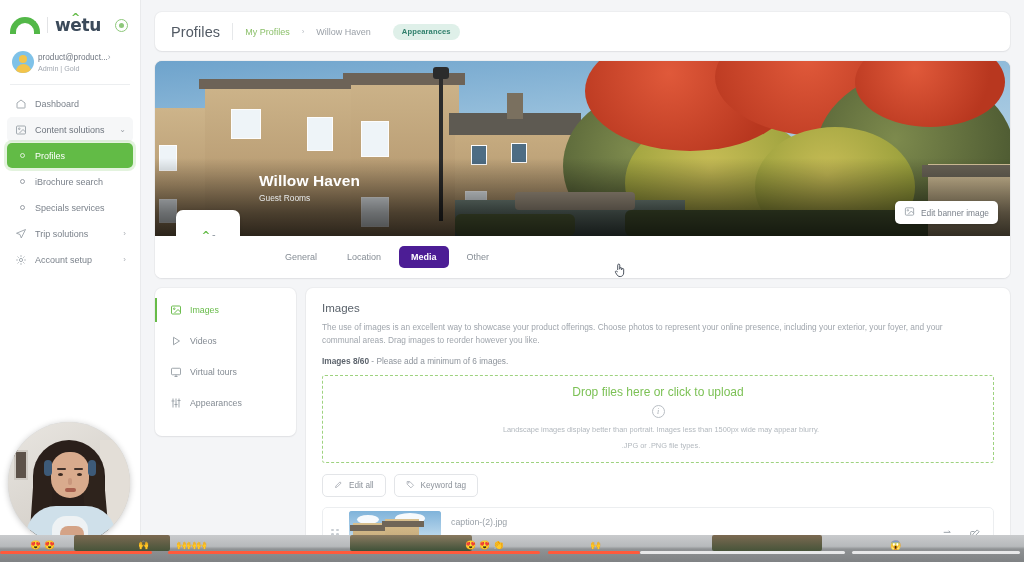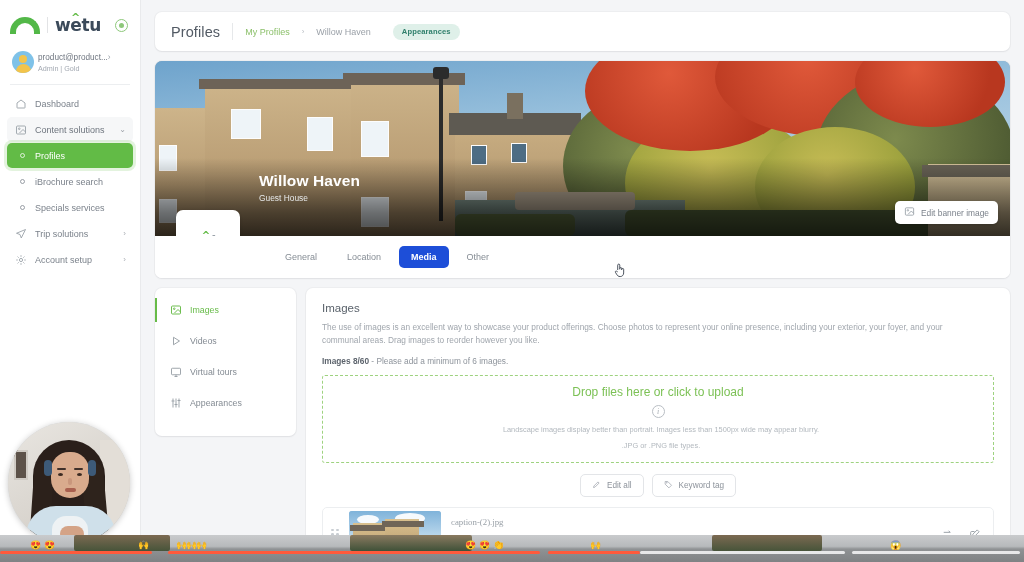--- a/index.html
+++ b/index.html
@@ -185,21 +185,21 @@
     position:absolute; left:104px; bottom:33px; z-index:3;
     font-size:8.4px; color:#e7e9ea;
   }
   .tabs {
     height:42px; display:flex; align-items:center; gap:6px;
     padding-left:118px; background:#fff; position:relative;
   }
   .tab {
     font-size:9px; color:#868d95; padding:6px 12px; border-radius:5px; cursor:pointer; white-space:nowrap;
   }
-  .tab.active { background:#1d4ed8; color:#fff; font-weight:600; }
+  .tab.active { background:#4c1d95; color:#fff; font-weight:600; }
   .cursor-hand {
     position:absolute; left:458px; top:26px; width:14px; height:16px; z-index:6;
   }
 
   
   #content { display:flex; gap:10px; align-items:flex-start; }
   #subnav { width: 141px; flex:0 0 141px; padding: 10px 0 14px 0; }
   .sub-item {
     display:flex; align-items:center; gap:8px; height:24px;
     padding-left:12px; font-size:8.8px; color:#848b93; cursor:pointer;
@@ -218,21 +218,21 @@
     border: 1.6px dashed #9ed27f; border-radius:3px; height:88px;
     display:flex; flex-direction:column; align-items:center; justify-content:center;
     gap:4px; cursor:pointer; background:#fff;
   }
   .dz-title { font-size:12px; color:#7cc155; font-weight:400; }
   .dz-info { width:13px; height:13px; border:1.2px solid #b9bec4; border-radius:50%;
              display:flex; align-items:center; justify-content:center;
              font-size:8px; color:#a7adb3; font-family:"Liberation Serif", serif; font-style:italic; margin:2px 0; }
   .dz-note { font-size:7.4px; color:#b2b8be; line-height:1.6;margin-left:6px; }
 
-  .btn-row { display:flex; justify-content:center; gap:8px; margin-top:11px; }
+  .btn-row { display:flex; justify-content:flex-start; gap:8px; margin-top:11px; }
   .btn-ghost {
     border:1px solid #e3e5e8; border-radius:5px; background:#fff;
     padding:5px 11px; font-size:8.2px; color:#8d939b; cursor:pointer;
     display:flex; align-items:center; gap:6px;
   }
 
   .img-list { margin-top:10px; }
   .img-row {
     border:1px solid #eceef0; border-radius:5px; background:#fff;
     height:56px; display:flex; align-items:center; padding:0 12px 0 8px; gap:10px;
@@ -241,21 +241,21 @@
   .drag-dots { width:8px; display:grid; grid-template-columns:2.5px 2.5px; gap:2px 2.5px; }
   .drag-dots i { width:2.5px; height:2.5px; background:#c9ced3; border-radius:50%; display:block; }
   .thumb { width:92px; height:48px; border-radius:3px; overflow:hidden; flex:0 0 92px; position:relative; background:#9fc4e0; }
   .th-sky { position:absolute; inset:0; background:linear-gradient(180deg,#7fb3da,#cfe4f2 70%); }
   .th-cloud { position:absolute; background:#fff; border-radius:50%; opacity:.92; }
   .th-house { position:absolute; bottom:6px; background:linear-gradient(180deg,#d9c08e,#b99c6f); }
   .th-roof { position:absolute; background:#6f6557; }
   .th-bush { position:absolute; bottom:2px; border-radius:50%; background:#5e7a45; }
   .th-road { position:absolute; left:0; right:0; bottom:0; height:8px; background:#c3c0b7; }
   .meta { min-width:0; flex:1 1 auto; }
-  .meta-name { font-size:8.8px; color:#9aa1a8; margin-bottom:10px;font-family:Liberation Serif, serif; }
+  .meta-name { font-size:8.8px; color:#9aa1a8; margin-bottom:10px; }
   .meta-sub { display:flex; align-items:center; gap:7px; }
   .meta-dim { font-size:8px; color:#a7adb4; }
   .warn { display:flex; align-items:center; gap:3px; font-size:7.8px; color:#ef7a72; }
   .warn-ico {
     width:8.5px; height:8.5px; border:1px solid #ef7a72; border-radius:50%;
     display:flex; align-items:center; justify-content:center; font-size:6px;
     font-family:"Liberation Serif", serif; font-style:italic; line-height:1;
   }
   .badge-main {
     background:#1f7fe8; color:#fff; font-size:7.4px; font-weight:600;
@@ -457,21 +457,21 @@
             <svg width="11" height="11" viewBox="0 0 24 24" fill="none" stroke="#9aa1a8" stroke-width="1.9">
                 <rect x="3" y="4" width="18" height="16" rx="2"></rect>
                 <circle cx="8.5" cy="9.5" r="1.6"></circle>
                 <path d="M21 16l-5-5-7 7"></path>
               </svg>
           </span>
           <span>Edit banner image</span>
         </div>
 
         <div class="hero-name">Willow Haven</div>
-        <div class="hero-sub">Guest House</div>
+        <div class="hero-sub">Guest Rooms</div>
 
         <div class="logo-tile">
           <div class="brand-wetu">
             <span class="hat">^</span>
             <span>wetu</span>
           </div>
         </div>
       </div>
 
       <div class="tabs">

